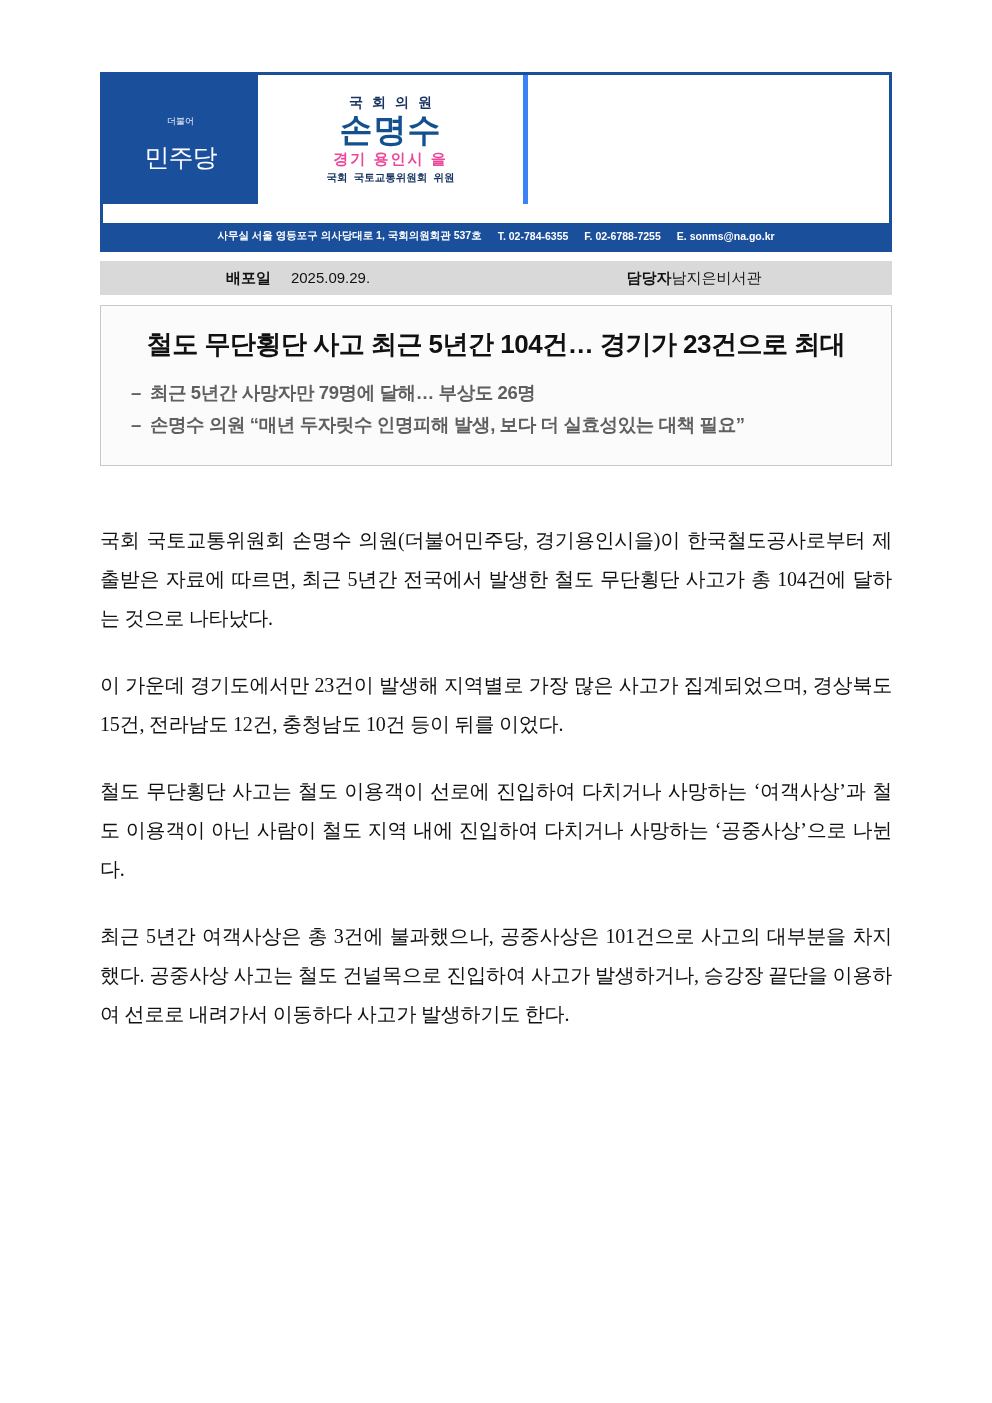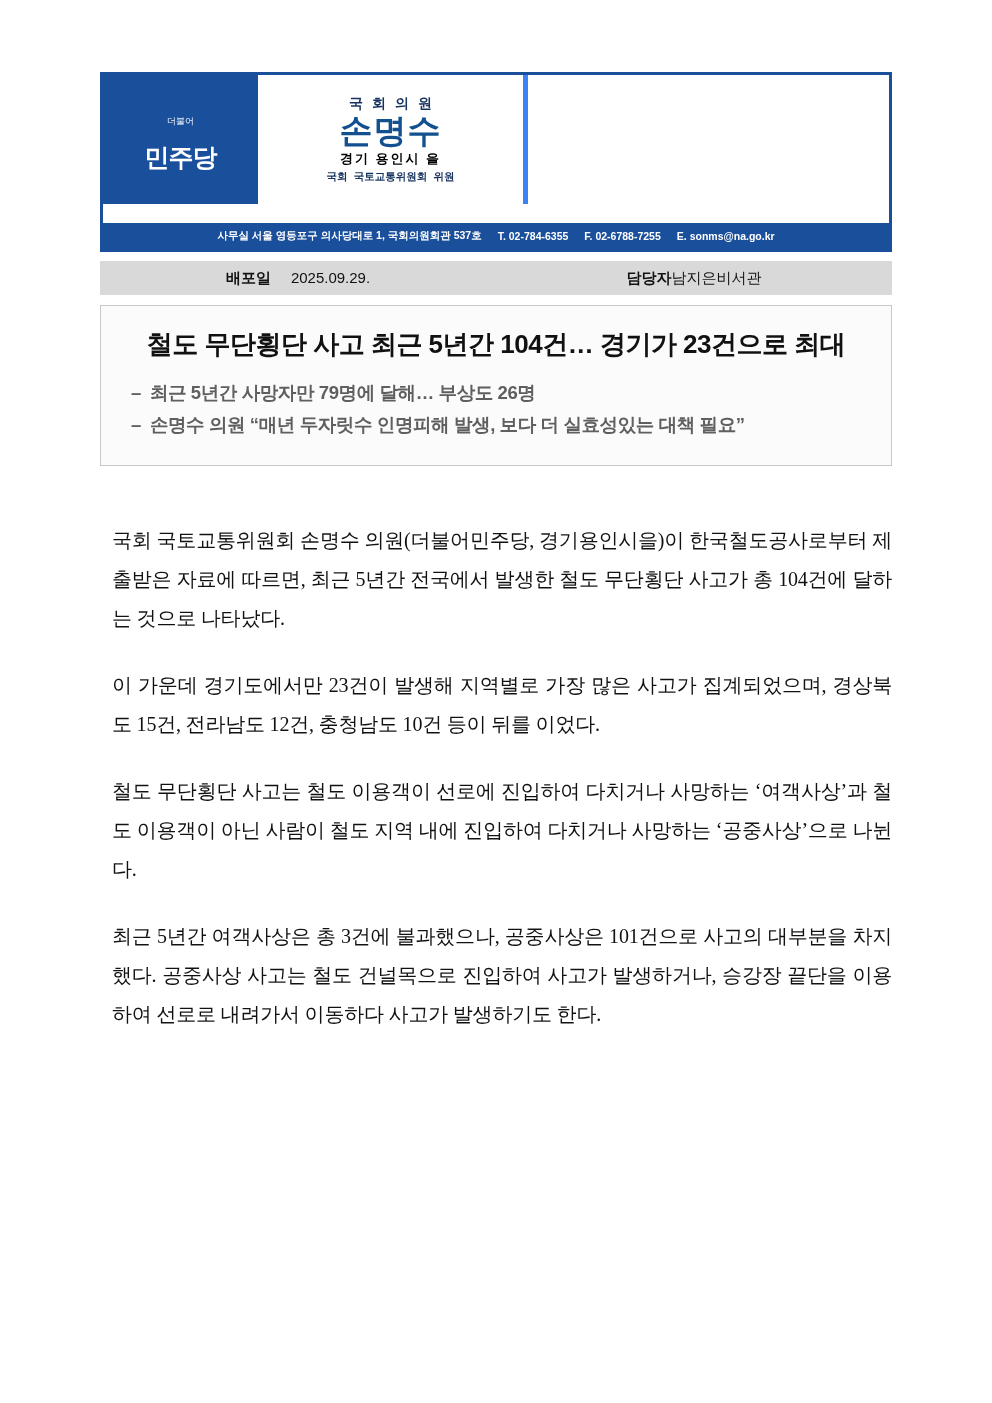--- a/index.html
+++ b/index.html
@@ -52,21 +52,21 @@
   }
   .lh-party-top {
     font-size: 9px;
     letter-spacing: 0px;
     font-family: "Liberation Sans", sans-serif;
     margin-bottom: 1px;
     opacity: .95;
   }
   .lh-party-name {
     font-size: 25px;
-    font-weight: bold;
+    font-weight: normal;
     font-family: "Liberation Sans", sans-serif;
     letter-spacing: -1px;
     line-height: 1;
     margin-top: 16px;
   }
   .lh-member {
     width: 270px;
     display: flex;
     flex-direction: column;
     align-items: center;
@@ -86,25 +86,25 @@
   }
   .lh-name {
     font-size: 33px;
     font-weight: bold;
     font-family: "Liberation Sans", sans-serif;
     letter-spacing: 1px;
     line-height: 1.05;
     color: #12508f;
   }
   .lh-district {
-    font-size: 13px;
+    font-size: 15px;
     font-family: "Liberation Sans", sans-serif;
     font-weight: bold;
     letter-spacing: 2px;
-    color: #000000;
+    color: #ec4899;
     margin-top: 2px;
   }
   .lh-committee {
     font-size: 10.5px;
     font-family: Liberation Mono, monospace;
     font-weight: bold;
     letter-spacing: 0px;
     color: #17335f;
     margin-top: 2px;
   }
@@ -206,21 +206,21 @@
   
   .body-copy {
     margin-top: 55px;
     font-size: 20px;
     line-height: 1.95;
     color: #111111;
     letter-spacing: -0.2px;
     text-align: justify;
   }
   .body-copy p {
-    margin: 0 0 28px 12px;
+    margin: 0 0 28px 0;
   }
 </style>
 </head>
 <body>
 
 <div class="page">
 
   <div class="letterhead">
     <div class="lh-main">
 

